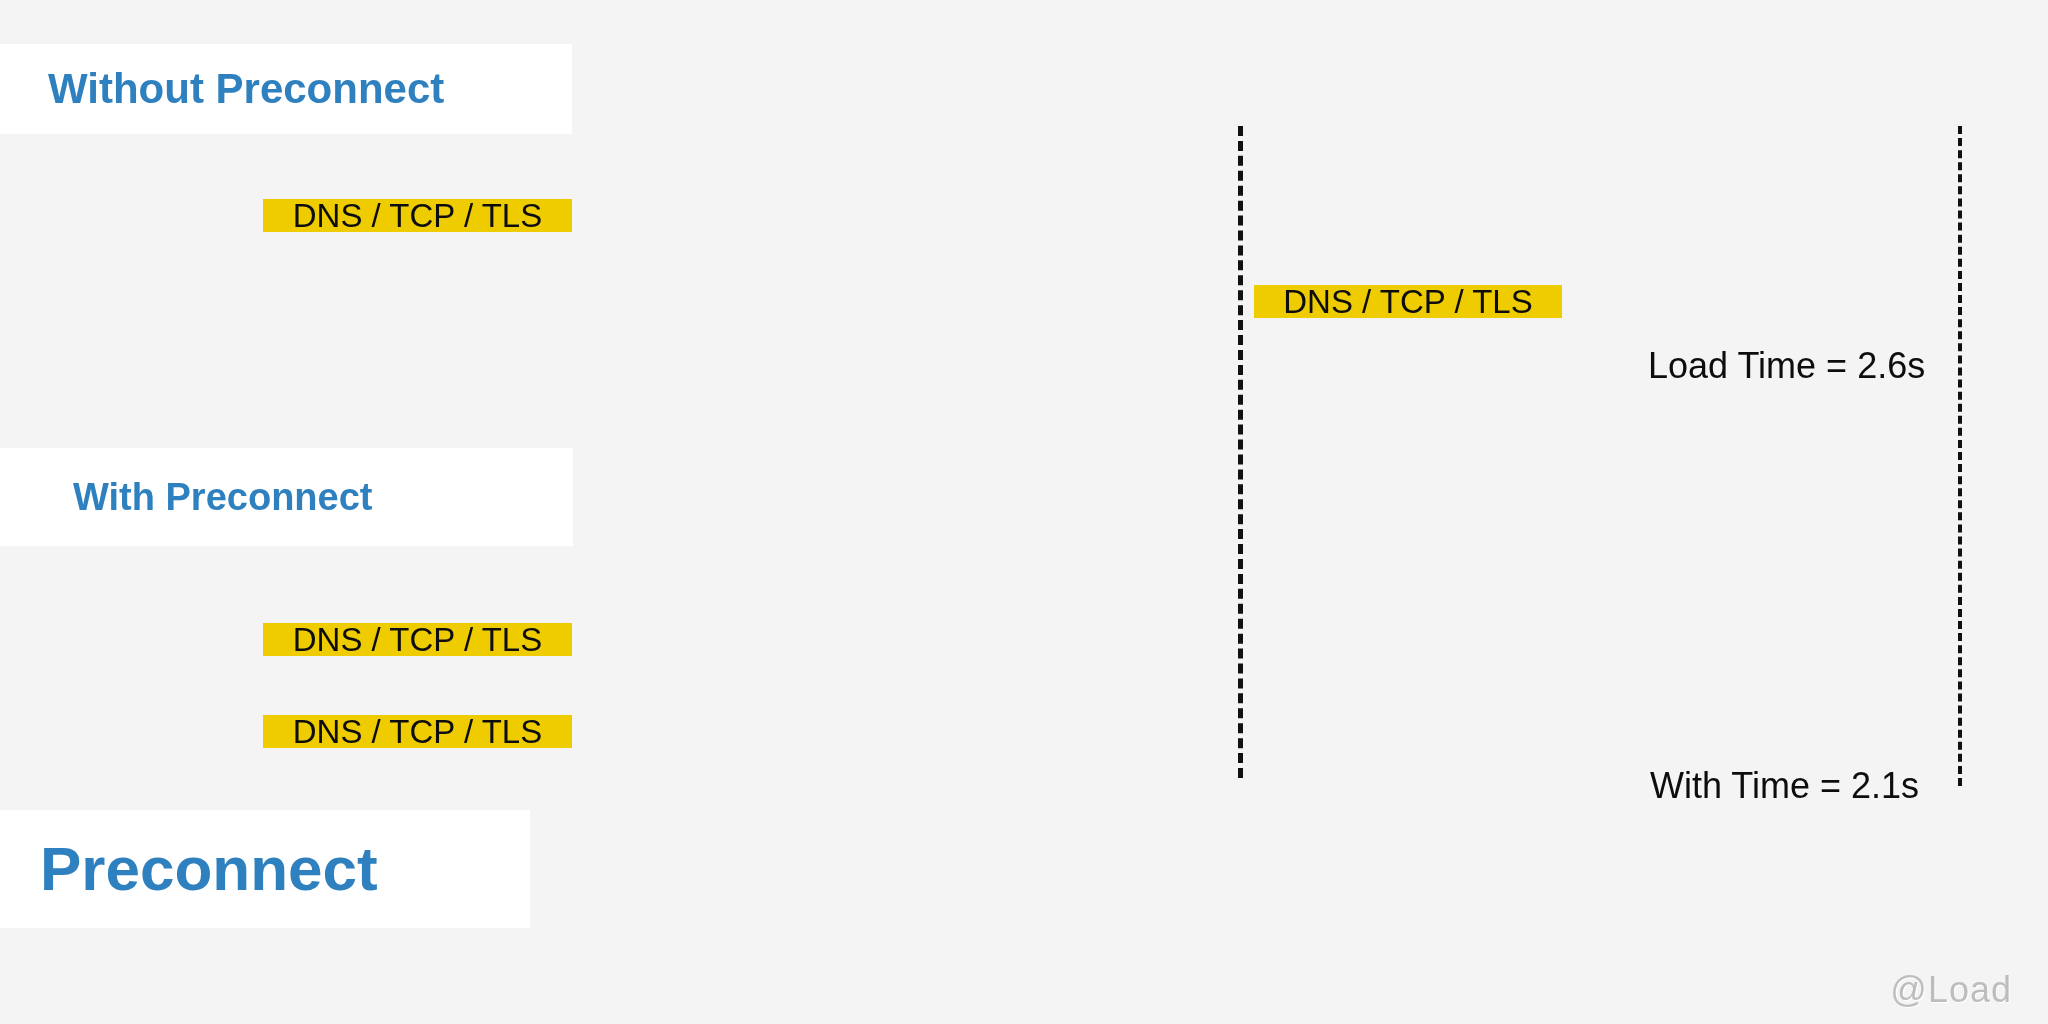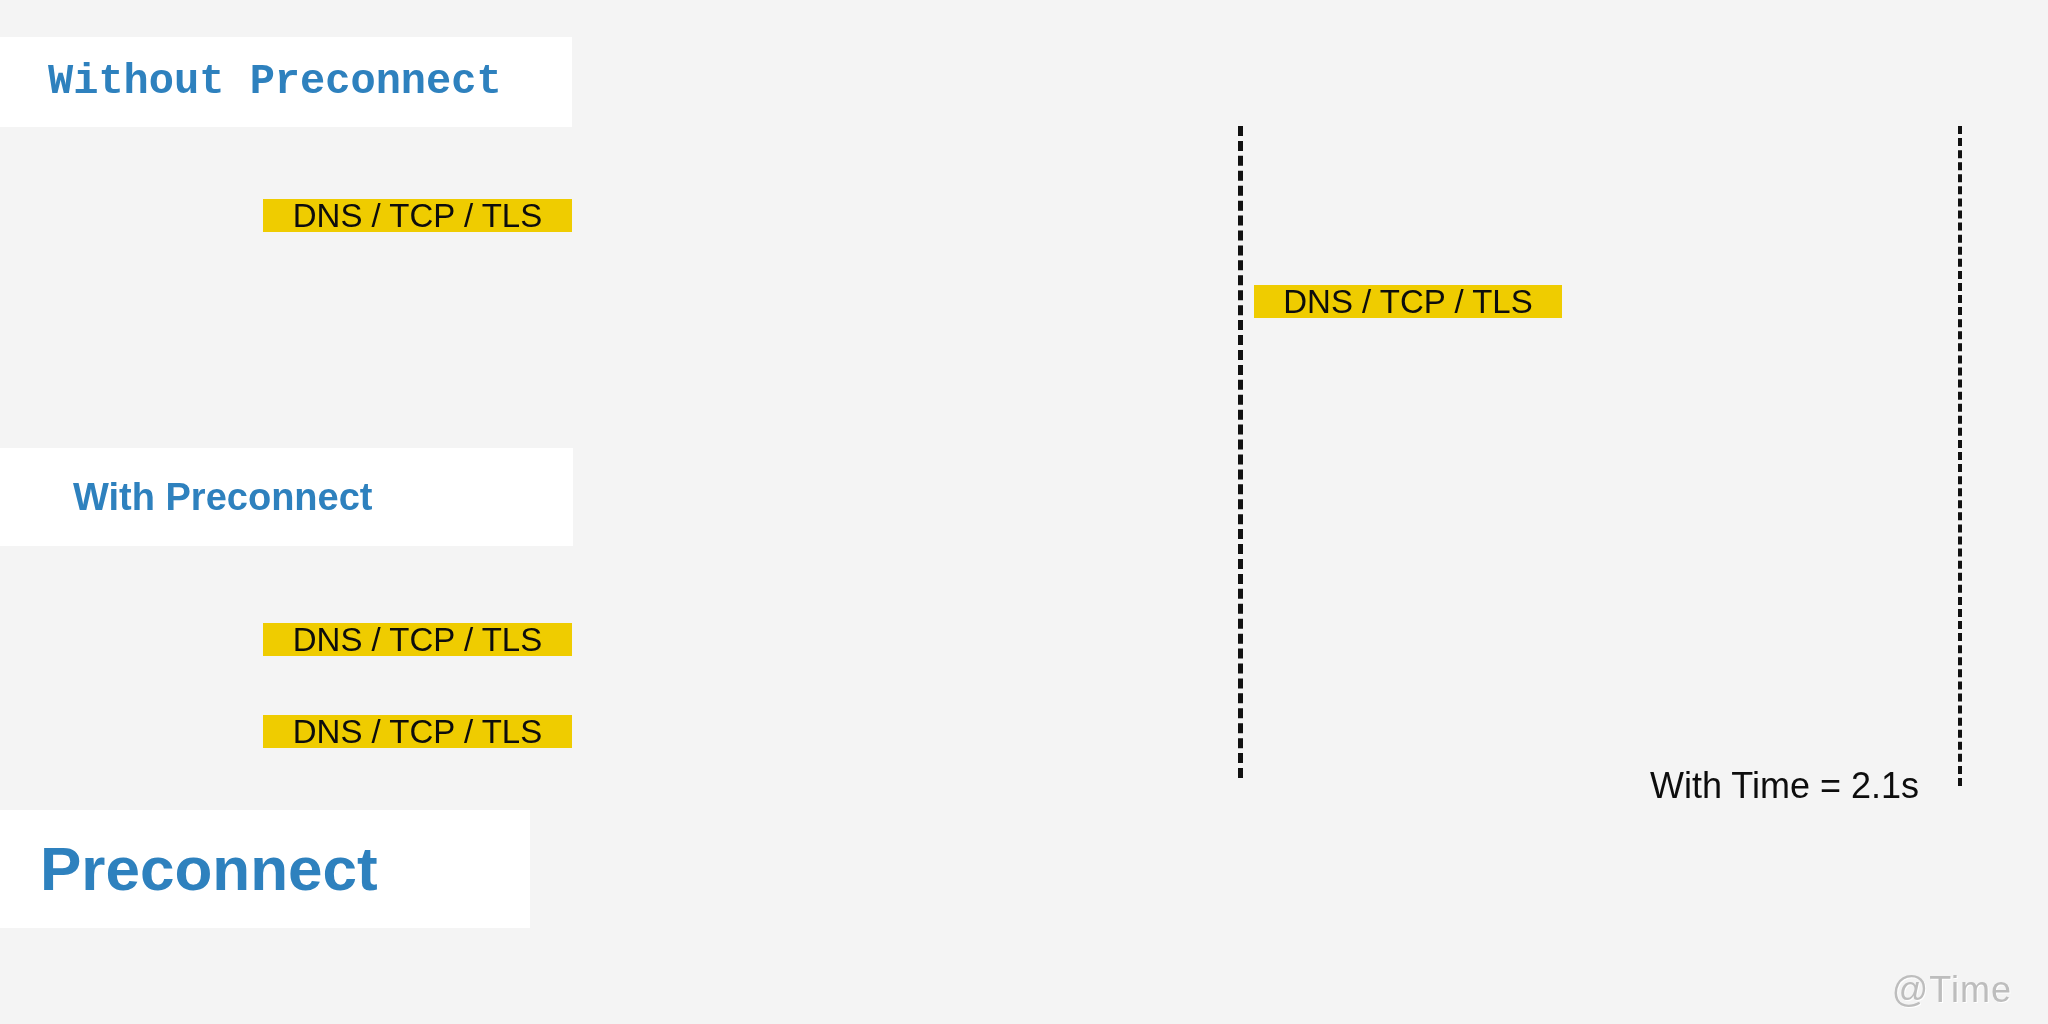--- a/index.html
+++ b/index.html
@@ -33,25 +33,24 @@
   }
   .label-plate .plate-text {
     color: #2E81BE;
     font-weight: bold;
     white-space: nowrap;
     line-height: 1;
   }
 
   #plate-without {
     left: 0px;
-    top: 37px;
+    top: 44px;
     width: 572px;
     height: 90px;
     padding-left: 48px;
-    font-family: Liberation Mono, monospace;
   }
   #plate-without .plate-text { font-size: 42px; }
 
   #plate-with {
     left: 0px;
     top: 448px;
     width: 573px;
     height: 98px;
     padding-left: 73px;
   }
@@ -185,35 +184,36 @@
     <div class="seg-blue"></div>
   </div>
 
   <div class="bar" id="bar-2">
     <div class="seg-yellow">
       <span class="seg-label">DNS / TCP / TLS</span>
     </div>
     <div class="seg-blue"></div>
   </div>
 
+  <div class="loadtime" id="loadtime-without">Load Time = 2.6s</div>
 
   <div class="bar" id="bar-3">
     <div class="seg-yellow">
       <span class="seg-label">DNS / TCP / TLS</span>
     </div>
     <div class="seg-blue"></div>
   </div>
 
   <div class="bar" id="bar-4">
     <div class="seg-yellow">
       <span class="seg-label">DNS / TCP / TLS</span>
     </div>
   </div>
 
   <div class="bar" id="bar-5">
     <div class="seg-blue"></div>
   </div>
 
   <div class="loadtime" id="loadtime-with">With Time = 2.1s</div>
 
-  <div id="watermark">@Time</div>
+  <div id="watermark">@Load</div>
 
 </div>
 
 </body></html>

